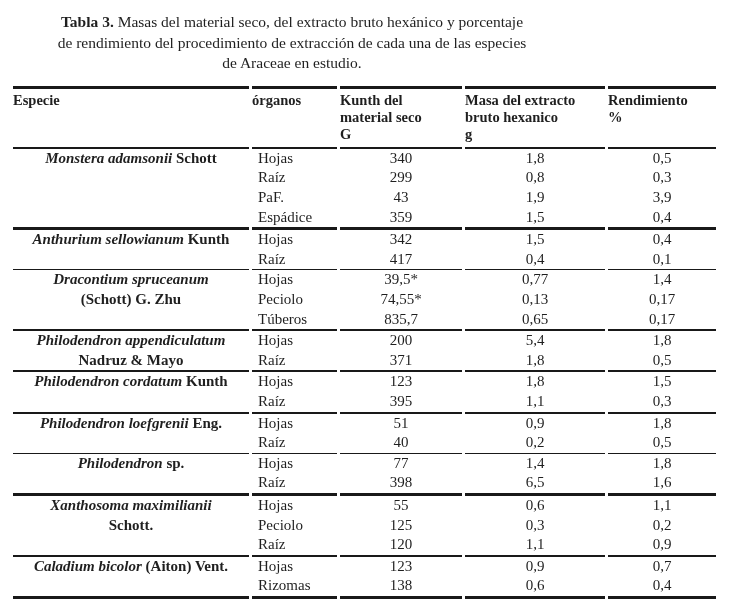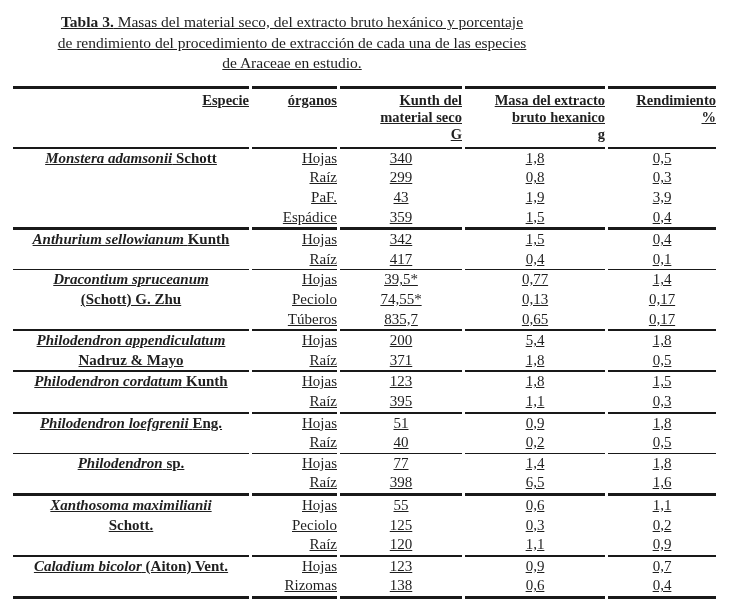--- a/index.html
+++ b/index.html
@@ -7,21 +7,21 @@
     --rule:#191919;
     --bg:#ffffff;
   }
   *{box-sizing:border-box;margin:0;padding:0;}
   html,body{width:729px;height:608px;overflow:hidden;}
   body{
     background:var(--bg);
     color:var(--ink);
     font-family:"Liberation Serif","DejaVu Serif",serif;
   }
-  .page{width:596px;height:608px;padding:10px 22px 0 10px;text-decoration:underline;}
+  .page{width:596px;height:608px;padding:10px 22px 0 10px;}
   .caption{
     text-align:center;
     font-size:15.5px;
     line-height:1.33;
     margin:2px 42px 12px 42px;
   }
   .caption .cap-bold{font-weight:bold;}
   table.tbl{
     width:709px;
     table-layout:fixed;
@@ -32,31 +32,31 @@
   col.c-especie{width:236px;}
   col.c-organos{width:85px;}
   col.c-seco{width:122px;}
   col.c-extracto{width:140px;}
   col.c-rend{width:108px;}
   th{
     font-weight:bold;
     vertical-align:top;
     padding:3px 0 4px 0;
   }
-  .hl{display:block;text-align:right;line-height:17px;font-size:14.5px;}
+  .hl{display:block;text-align:left;line-height:17px;font-size:14.5px;}
   td{line-height:19.6px;padding:0;vertical-align:top;}
   td.species{
     font-weight:bold;
     text-align:center;
     line-height:19.6px;
   }
   .sp-name{font-style:italic;}
   .sp-auth{font-style:normal;}
   .sp-auth.block{display:block;}
-  td.organ{text-align:right;padding-left:6px;}
+  td.organ{text-align:left;padding-left:6px;}
   td.num{text-align:center;}
   
   .bt-top{border-top:3.5px solid var(--rule);}
   .bb-hdr{border-bottom:2px solid var(--rule);}
   .bt-3{border-top:3px solid var(--rule);}
   .bt-25{border-top:2.5px solid var(--rule);}
   .bt-2{border-top:2px solid var(--rule);}
   .bt-15{border-top:1.5px solid var(--rule);}
   .bb-3{border-bottom:3px solid var(--rule);}
   .footnote{

